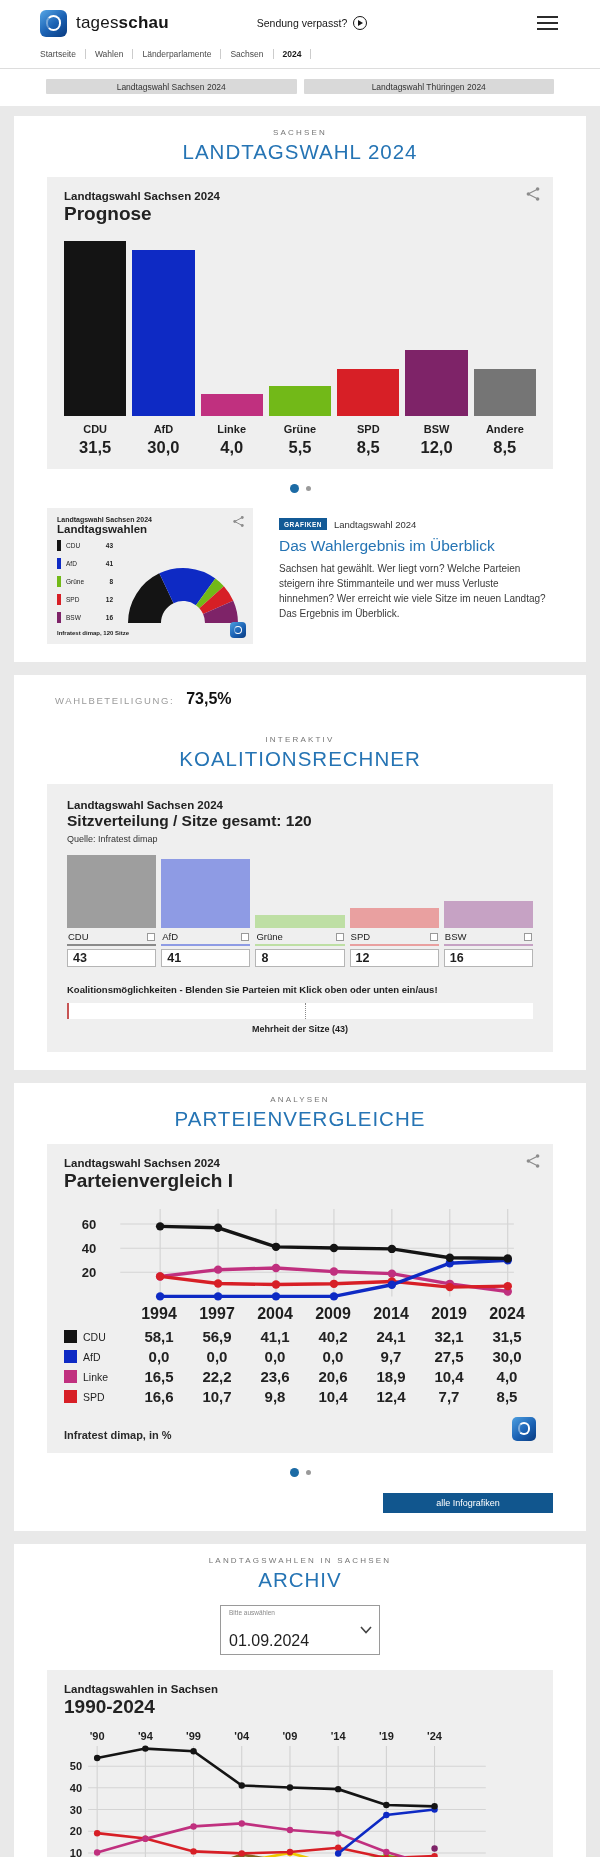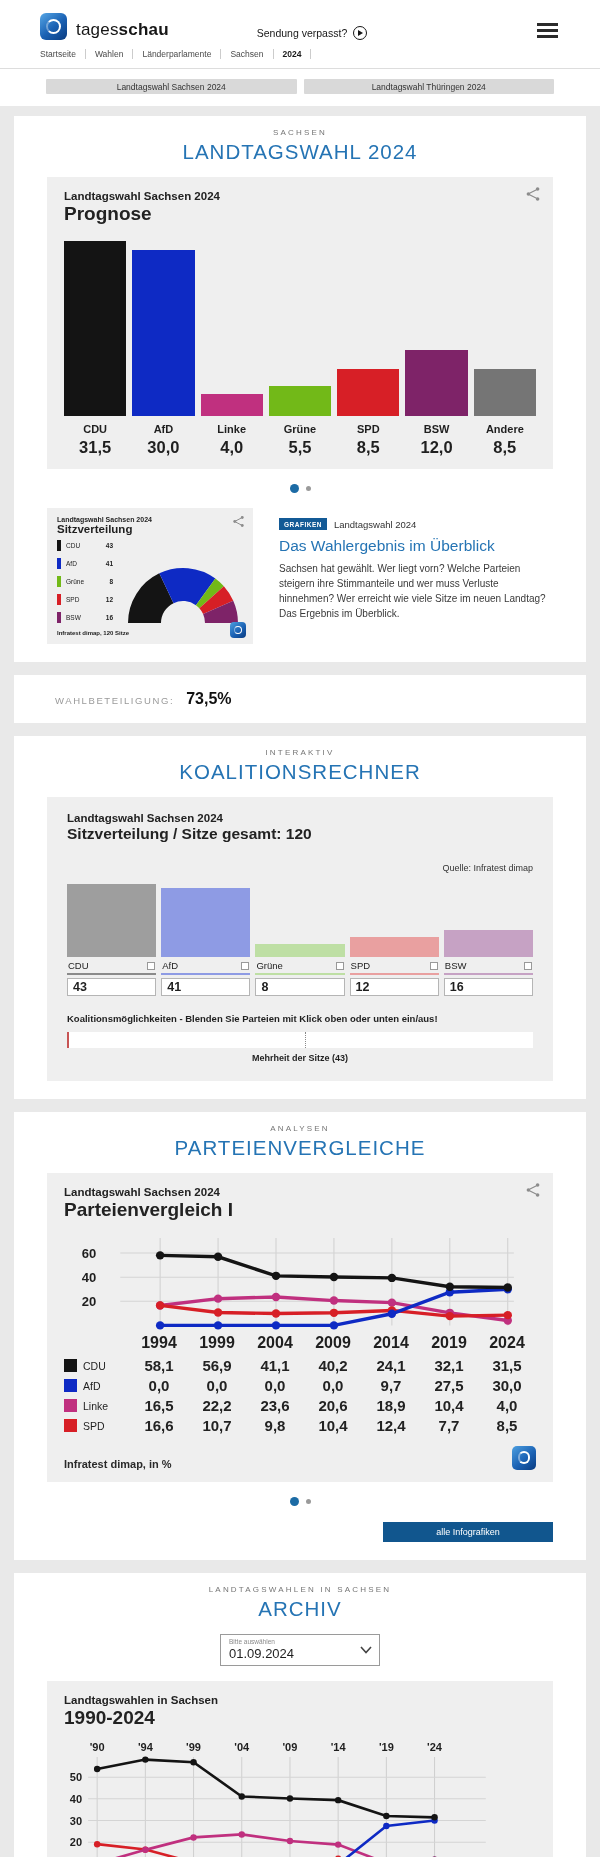--- a/index.html
+++ b/index.html
@@ -1,20 +1,20 @@
 <!DOCTYPE html>
 <html><head>
 <meta charset="utf-8">
 <style>
 *{margin:0;padding:0;box-sizing:border-box}
 html{background:#fff}
 body{width:600px;height:1857px;overflow:hidden;background:#e9e9e9;font-family:"Liberation Sans",sans-serif;color:#1f1f1f;position:relative;margin:0}
 
 .topbar{background:#fff}
-.header-row{display:flex;align-items:flex-end;height:40px;padding:6px 40px 0}
+.header-row{display:flex;align-items:center;height:40px;padding:6px 40px 0}
 .applogo{width:27px;height:27px;border-radius:6px;background:linear-gradient(140deg,#57a7e6,#1b62b4 52%,#0a3b80);position:relative;flex:none;cursor:pointer}
 .applogo::after{content:"";position:absolute;inset:21%;border:2.5px solid #fff;border-radius:50%;border-left-color:rgba(255,255,255,.35)}
 .wordmark{font-size:17px;margin-left:9px;color:#161616;letter-spacing:.2px;cursor:pointer}
 .wordmark b{font-weight:700}
 .missed{display:flex;align-items:center;gap:6px;font-size:10.5px;color:#161616;margin-left:88px;cursor:pointer}
 .play{width:14px;height:14px;border:1.3px solid #161616;border-radius:50%;display:flex;align-items:center;justify-content:center;flex:none}
 .play::after{content:"";border-left:5px solid #161616;border-top:3.2px solid transparent;border-bottom:3.2px solid transparent;margin-left:1px}
 .burger{margin-left:auto;display:flex;flex-direction:column;gap:3.6px;cursor:pointer;padding:2px}
 .burger span{width:21px;height:2.6px;background:#2b2b2b}
 .breadcrumb{display:flex;align-items:flex-start;padding:9px 40px 9px;border-bottom:1px solid #ddd;font-size:8.5px;color:#4a4a4a}
@@ -62,26 +62,26 @@
 .lval{margin-left:auto;font-weight:700;padding-right:6px}
 .minisource{font-size:6px;font-weight:700;margin-top:5px;color:#222}
 .miniard{position:absolute;right:7px;bottom:6px}
 .teasertext{flex:1;padding-top:10px}
 .metarow{display:flex;align-items:center;gap:7px}
 .badge{background:#135a96;color:#fff;font-size:6.5px;font-weight:700;padding:2.5px 5px;letter-spacing:.5px}
 .metalabel{font-size:9.5px;color:#333}
 .headline{font-size:15.5px;color:#2574b4;margin:7px 0 6px;font-weight:400;cursor:pointer}
 .teaserbody{font-size:10px;line-height:1.5;color:#3a3a3a}
 
-.turnout{display:flex;align-items:baseline;background:#fff;margin-bottom:13px;padding:15px 41px}
+.turnout{display:flex;align-items:baseline;background:#fff;padding:15px 41px}
 .turnlabel{font-size:9.5px;letter-spacing:1.6px;color:#9a9a9a}
 .turnvalue{font-size:16px;font-weight:700;margin-left:12px;color:#111}
 
 .kcard{background:#efefef;padding:15px 20px 18px;margin-top:2px}
-.ksource{text-align:right;font-size:9px;color:#333;margin-top:20px}
+.ksource{font-size:9px;color:#333;margin-top:4px}
 .kbars{display:flex;gap:5px;margin-top:6px}
 .kcol{flex:1;cursor:pointer}
 .kbarwrap{height:78px;display:flex;align-items:flex-end}
 .kbar{width:100%}
 .klabelrow{display:flex;justify-content:space-between;align-items:center;font-size:9.5px;color:#222;padding:3px 1px 2px;border-bottom:2px solid #999}
 .kcheck{width:8px;height:8px;border:1px solid #999;background:#fff;flex:none;cursor:pointer}
 .knum{background:#fff;border:1px solid #b5b5b5;margin-top:3px;font-size:12.5px;font-weight:700;padding:1px 5px;height:18px;cursor:text}
 .khint{font-size:9.5px;font-weight:700;margin-top:17px}
 .kmajor{height:16px;background:#fff;margin-top:8px;position:relative;border-left:2px solid #c75454}
 .kmajor::after{content:"";position:absolute;left:50.8%;top:0;bottom:0;border-left:1px dotted #8a8a8a}
@@ -91,21 +91,21 @@
 .vgrid{display:grid;grid-template-columns:66px repeat(7,1fr);align-items:center}
 .vyears .cell{font-size:16px;font-weight:700;text-align:center;padding:2px 0 4px}
 .vrow .cell{font-size:15px;font-weight:700;text-align:center;padding:1.5px 0;color:#222}
 .vparty{display:flex;align-items:center;gap:6px;font-size:10.5px}
 .vchip{width:13px;height:13px;flex:none}
 .infbtnrow{text-align:right;margin-top:10px}
 .infbtn{background:#11568e;color:#fff;border:none;font-family:inherit;font-size:9px;padding:5px 0;width:170px;cursor:pointer}
 
 .selectbox{width:160px;margin:10px auto 0;background:#fff;border:1px solid #9a9a9a;padding:3px 22px 4px 8px;position:relative;cursor:pointer}
 .sellabel{font-size:6.5px;color:#8a8a8a}
-.selvalue{font-size:13px;color:#1f1f1f;margin-top:1px}
+.selvalue{font-size:16px;color:#1f1f1f;margin-top:16px}
 .chev{position:absolute;right:7px;top:50%;transform:translateY(-50%)}
 .acard{background:#efefef;padding:13px 17px 40px;margin-top:15px}
 .asvg{width:100%;display:block;margin-top:10px}
 .archiv-section{margin-bottom:0}
 </style>
 </head>
 <body>
 
 <div class="topbar">
   <div class="header-row">
@@ -213,21 +213,21 @@
       <div class="minicard">
         <svg class="share" viewBox="0 0 16 16">
             <g fill="#8c8c8c" stroke="#8c8c8c">
               <circle cx="12.6" cy="3" r="1.8" stroke="none"></circle>
               <circle cx="3.4" cy="8" r="1.8" stroke="none"></circle>
               <circle cx="12.6" cy="13" r="1.8" stroke="none"></circle>
               <path d="M4.5 7.3l7-3.6M4.5 8.7l7 3.6" fill="none" stroke-width="1.2"></path>
             </g>
           </svg>
         <div class="minikicker">Landtagswahl Sachsen 2024</div>
-        <div class="minititle">Sitzverteilung</div>
+        <div class="minititle">Landtagswahlen</div>
         <div class="minibody">
           <div class="seatlegend" id="seat-legend">
               <div class="lrow">
                 <span class="lswatch" style="background:#141414"></span>
                 <span>CDU</span>
                 <span class="lval">43</span>
               </div>
               <div class="lrow">
                 <span class="lswatch" style="background:#0e2ac4"></span>
                 <span>AfD</span>
@@ -406,21 +406,21 @@
             <circle cx="211.10000000000002" cy="42.68" r="4.2" fill="#141414"></circle>
             <circle cx="268.8" cy="43.76" r="4.2" fill="#141414"></circle>
             <circle cx="326.5" cy="44.720000000000006" r="4.2" fill="#141414"></circle>
             <circle cx="384.2" cy="53.48" r="4.2" fill="#141414"></circle>
             <circle cx="441.90000000000003" cy="54.2" r="4.2" fill="#141414"></circle>
           </g>
         </svg>
       <div class="vgrid vyears" id="vyears">
           <div></div>
           <div class="cell">1994</div>
-          <div class="cell">1999</div>
+          <div class="cell">1997</div>
           <div class="cell">2004</div>
           <div class="cell">2009</div>
           <div class="cell">2014</div>
           <div class="cell">2019</div>
           <div class="cell">2024</div>
         </div>
       <div id="vtable">
           <div class="vgrid vrow">
             <div class="vparty">
               <span class="vchip" style="background:#141414"></span>

